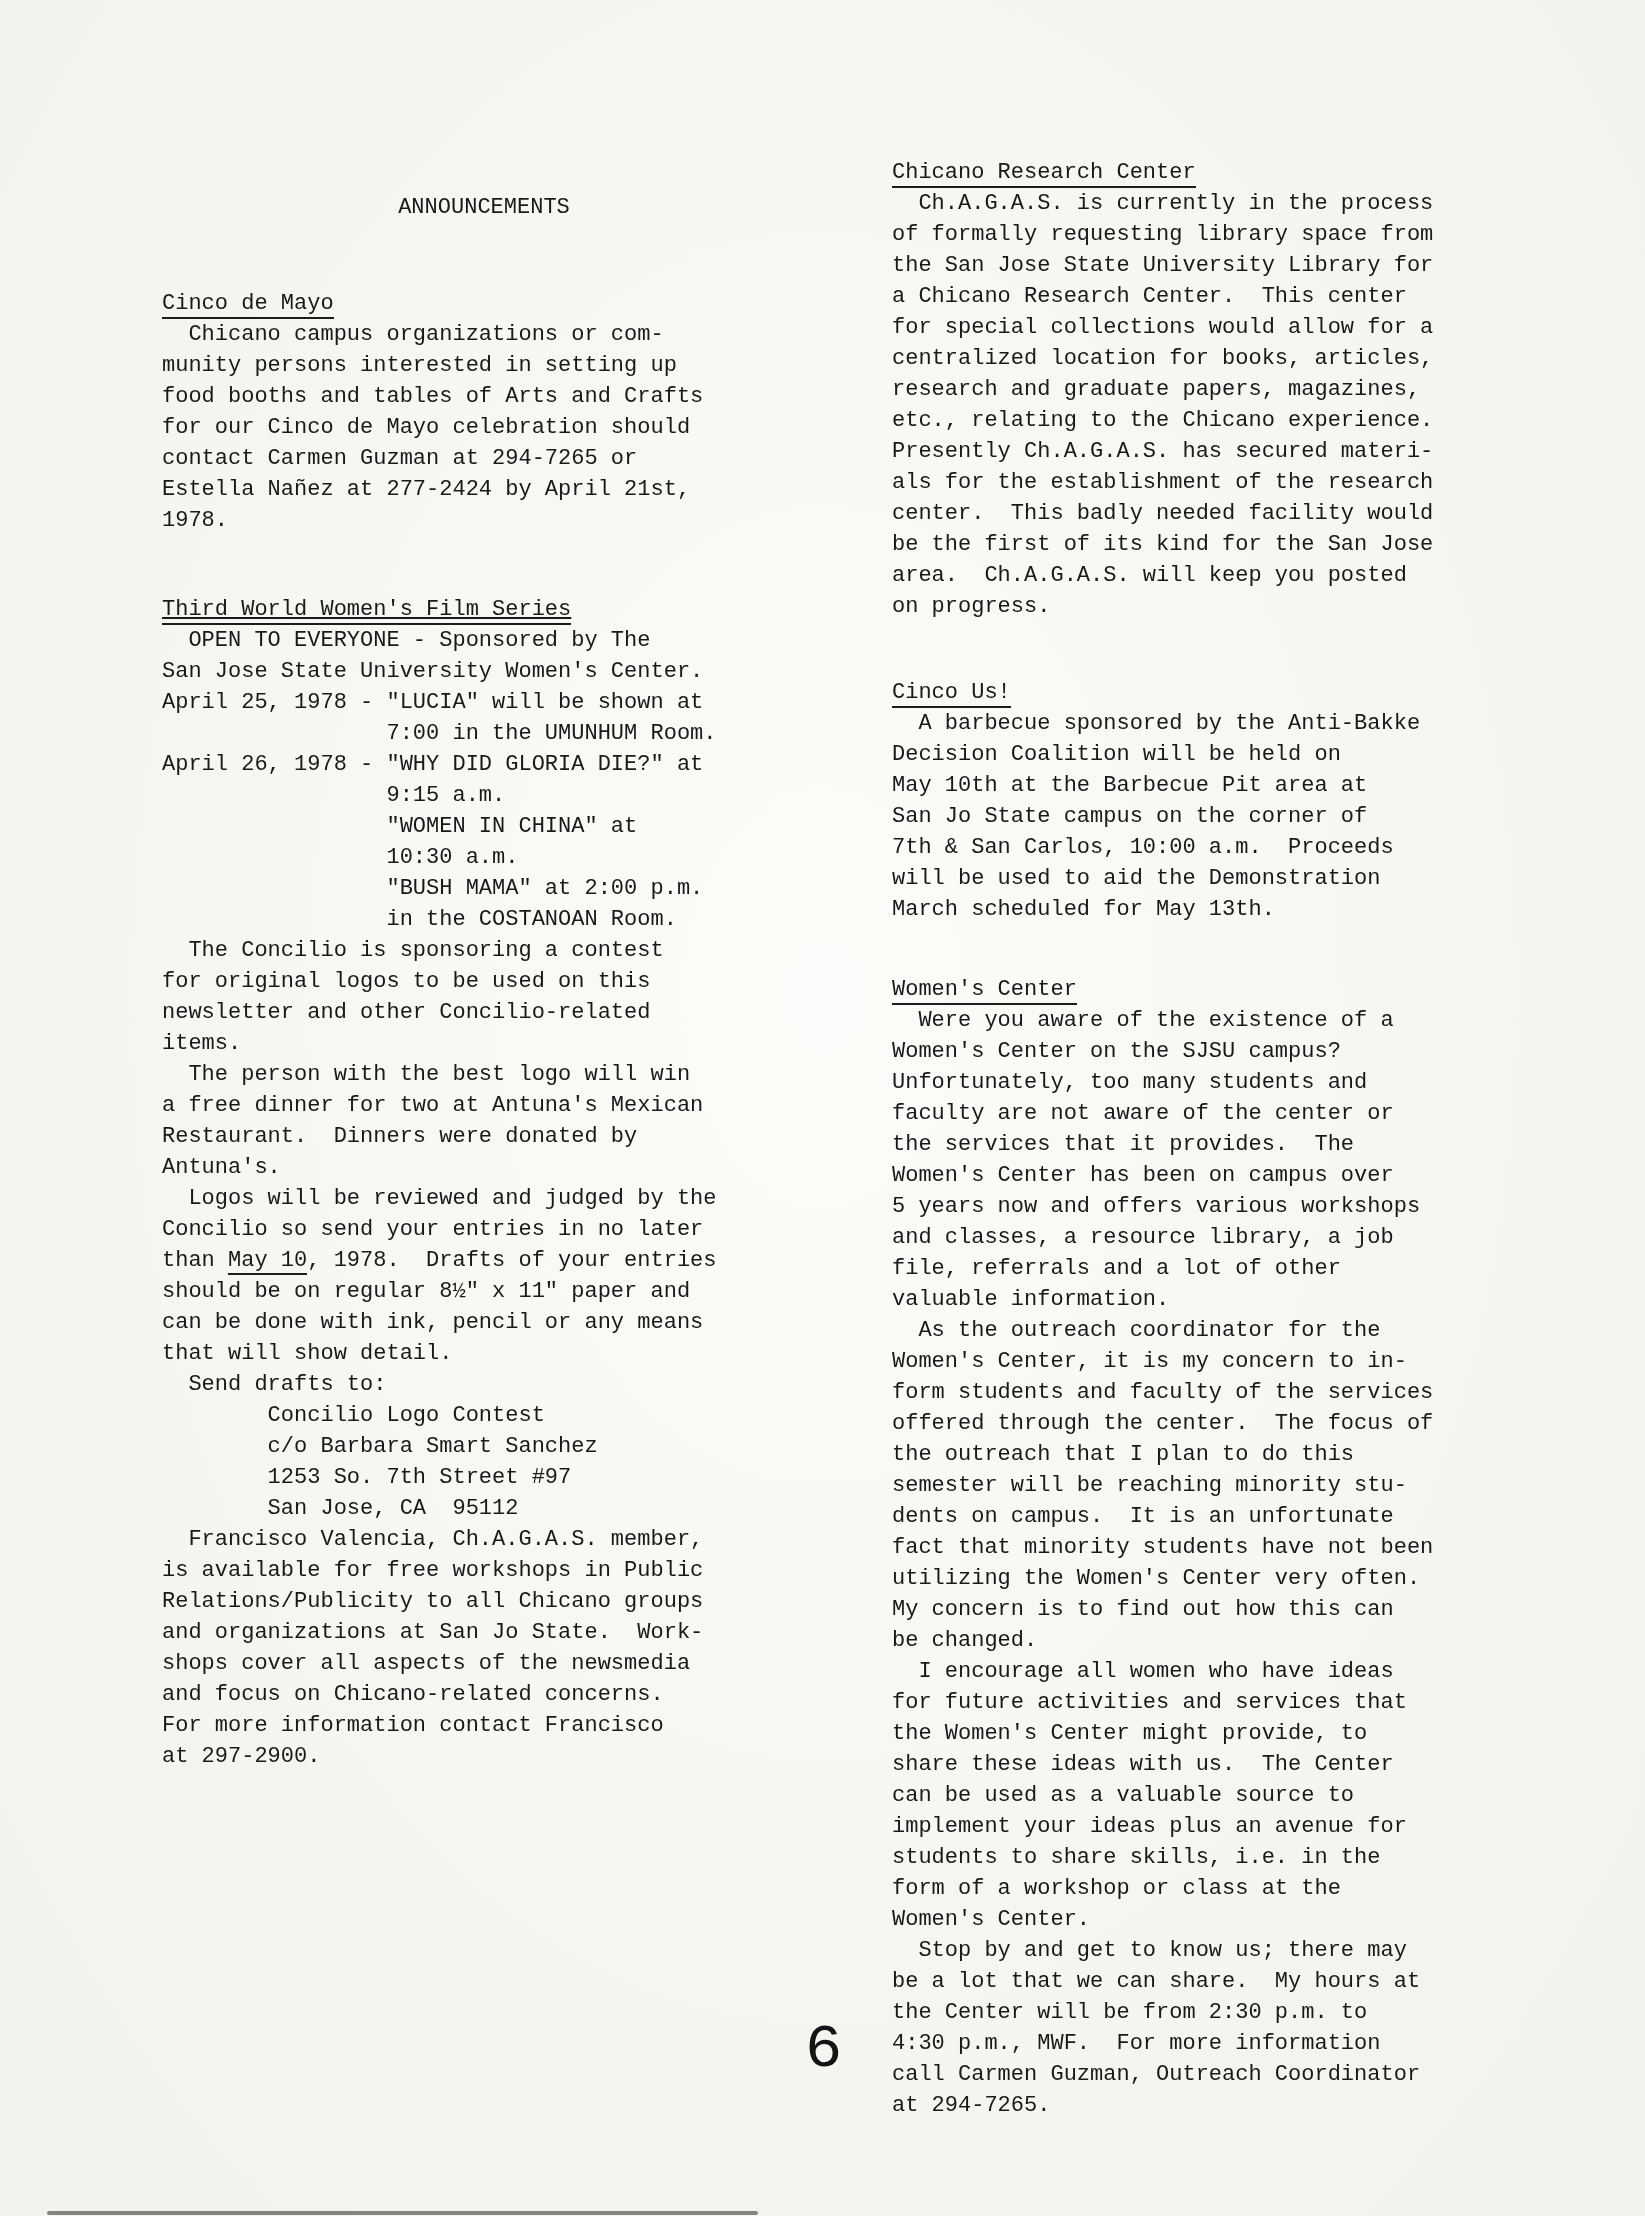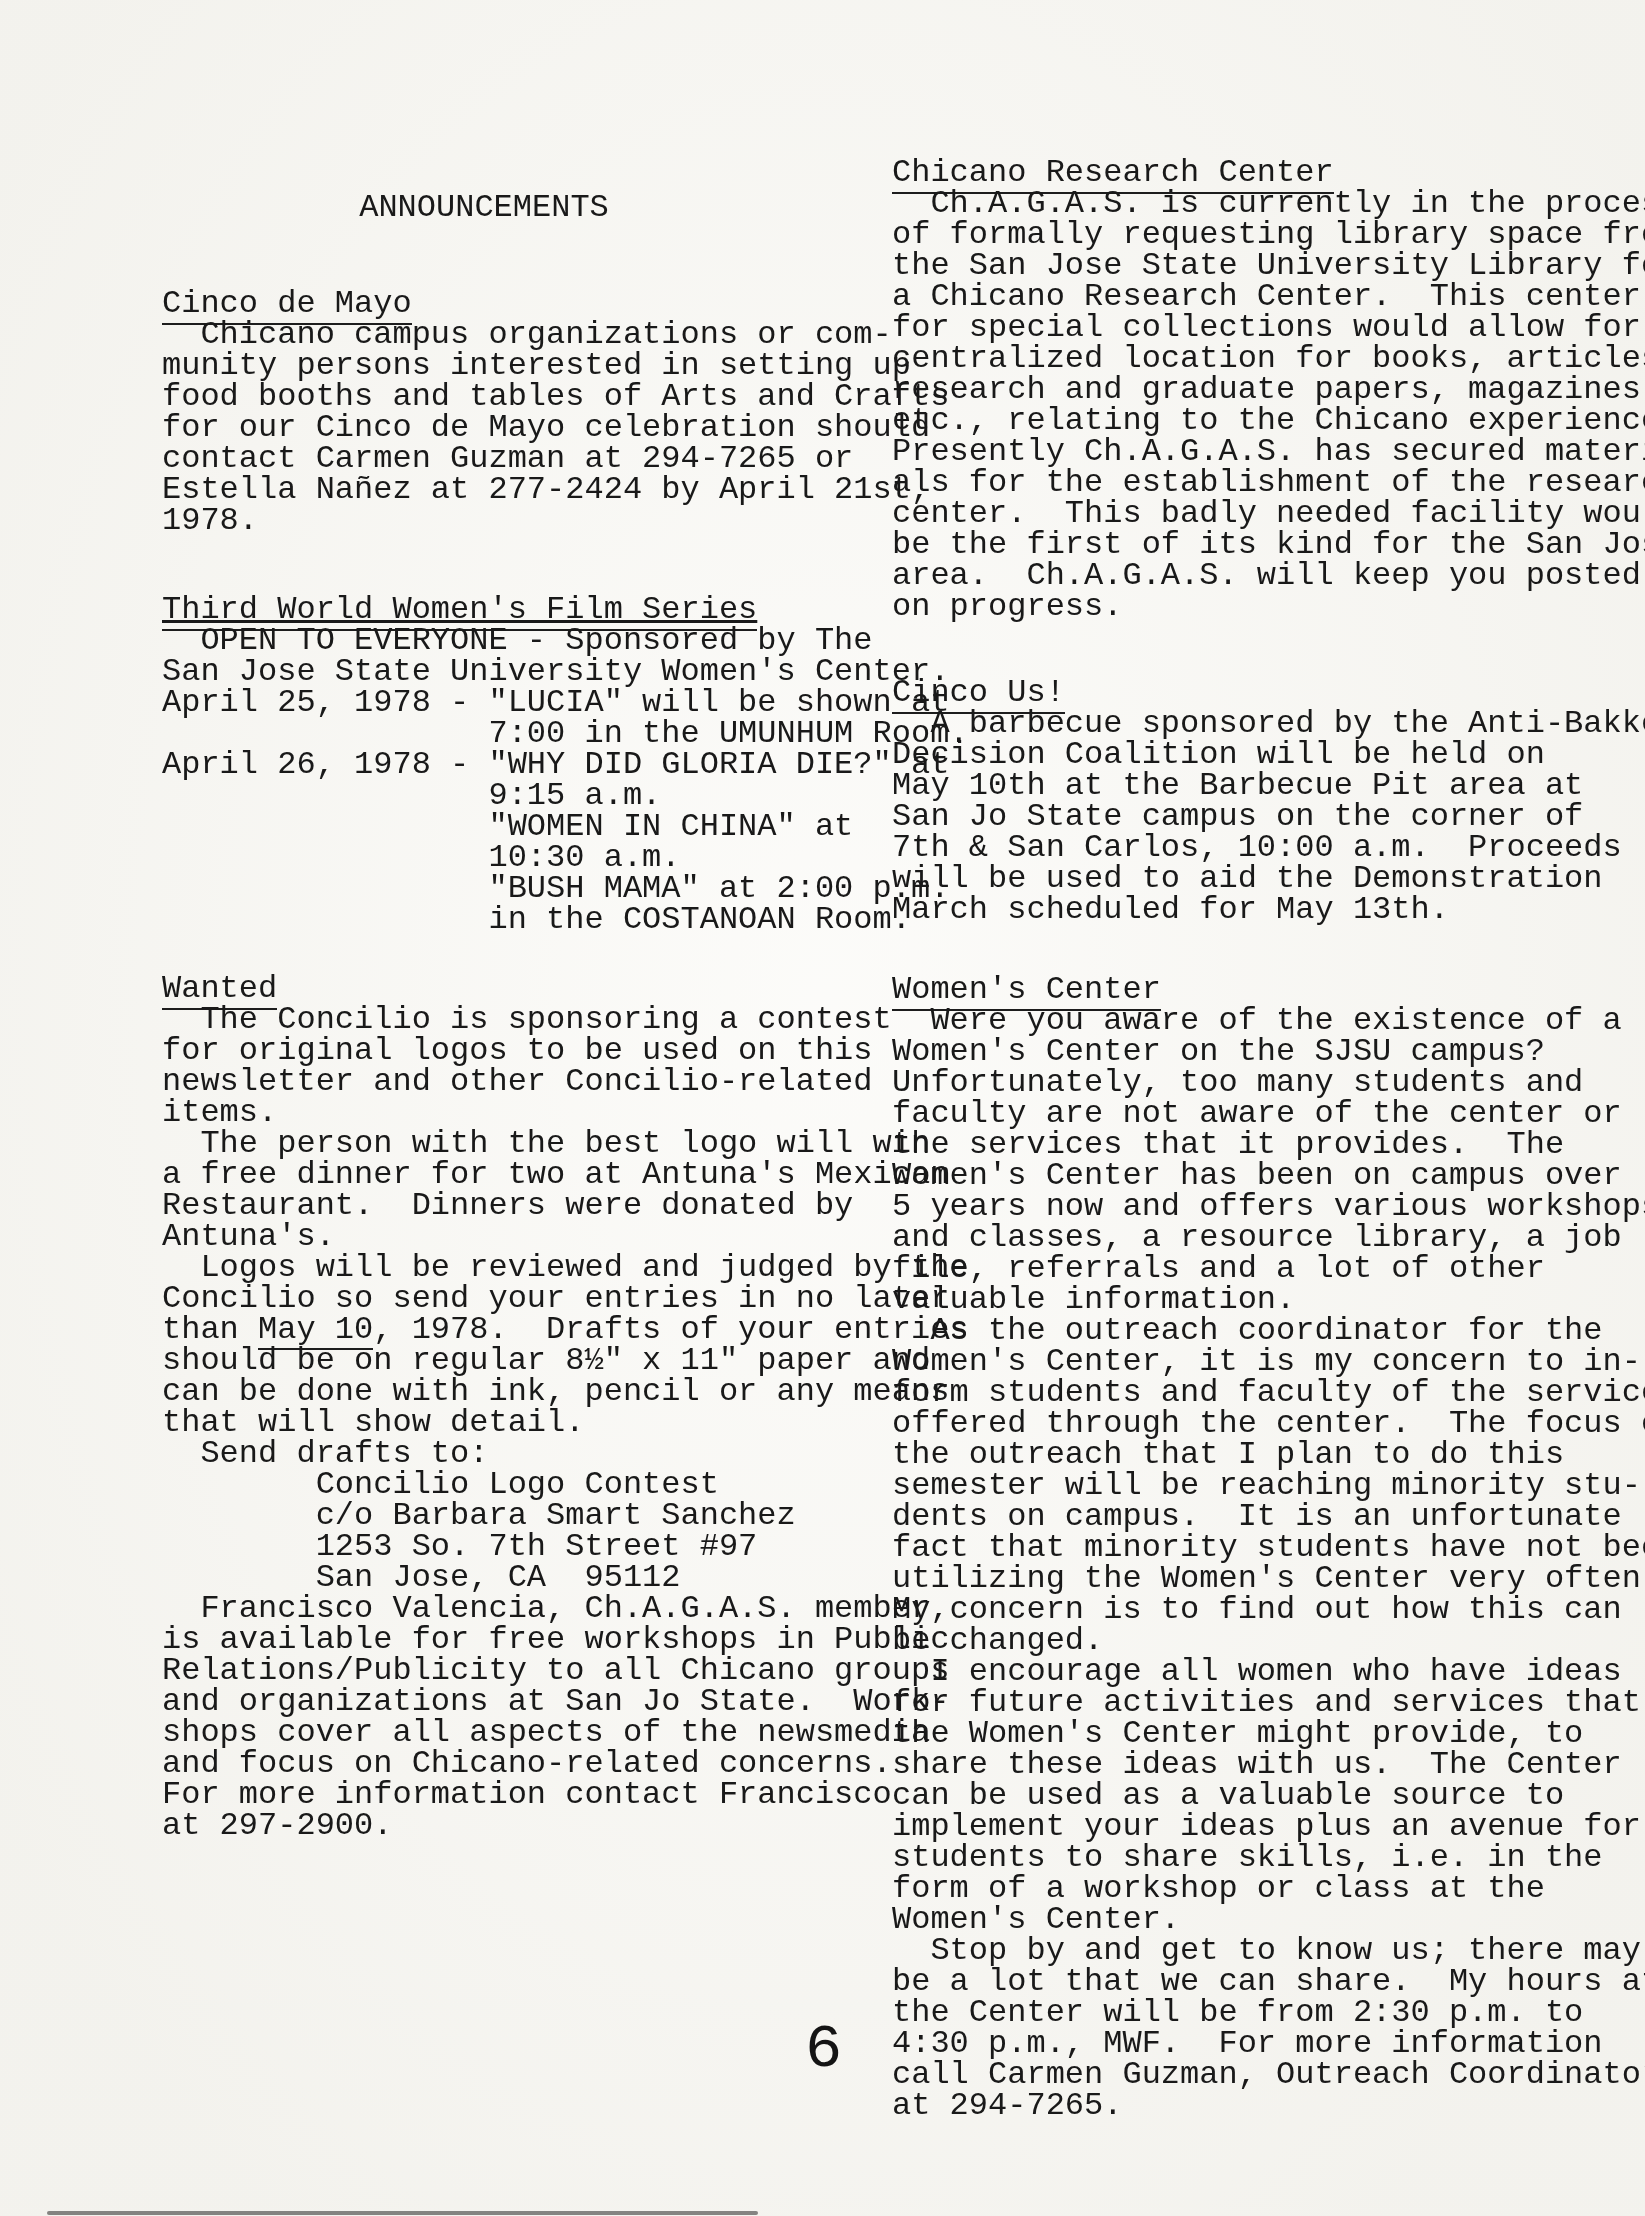--- a/index.html
+++ b/index.html
@@ -19,21 +19,21 @@
   }
   .page::after { 
     content: "";
     position: absolute; left: 47px; bottom: 1.4px; width: 711px; height: 3.4px;
     background: rgba(40,40,40,0.55);
     border-radius: 2px;
   }
   .col {
     position: absolute;
     width: 671px;
-    font-size: 32px;
+    font-size: 22px;
     line-height: 31px;
     letter-spacing: 0;
   }
   .col-left  { left: 133px;  top: 192px; margin-left: 29px; }
   .col-right { left: 892px; top: 157px; }
   .doc-title {
     text-align: center;
     width: 644px;
     white-space: pre;
   }
@@ -86,21 +86,20 @@
 San Jose State University Women's Center.
 April 25, 1978 - "LUCIA" will be shown at
                  7:00 in the UMUNHUM Room.
 April 26, 1978 - "WHY DID GLORIA DIE?" at
                  9:15 a.m.
                  "WOMEN IN CHINA" at
                  10:30 a.m.
                  "BUSH MAMA" at 2:00 p.m.
                  in the COSTANOAN Room.</div>
 
-    <div class="heading m-wanted-h"><span class="u">Wanted</span></div>
 
     <div class="body-block">  The Concilio is sponsoring a contest
 for original logos to be used on this
 newsletter and other Concilio-related
 items.
   The person with the best logo will win
 a free dinner for two at Antuna's Mexican
 Restaurant.  Dinners were donated by
 Antuna's.
   Logos will be reviewed and judged by the

